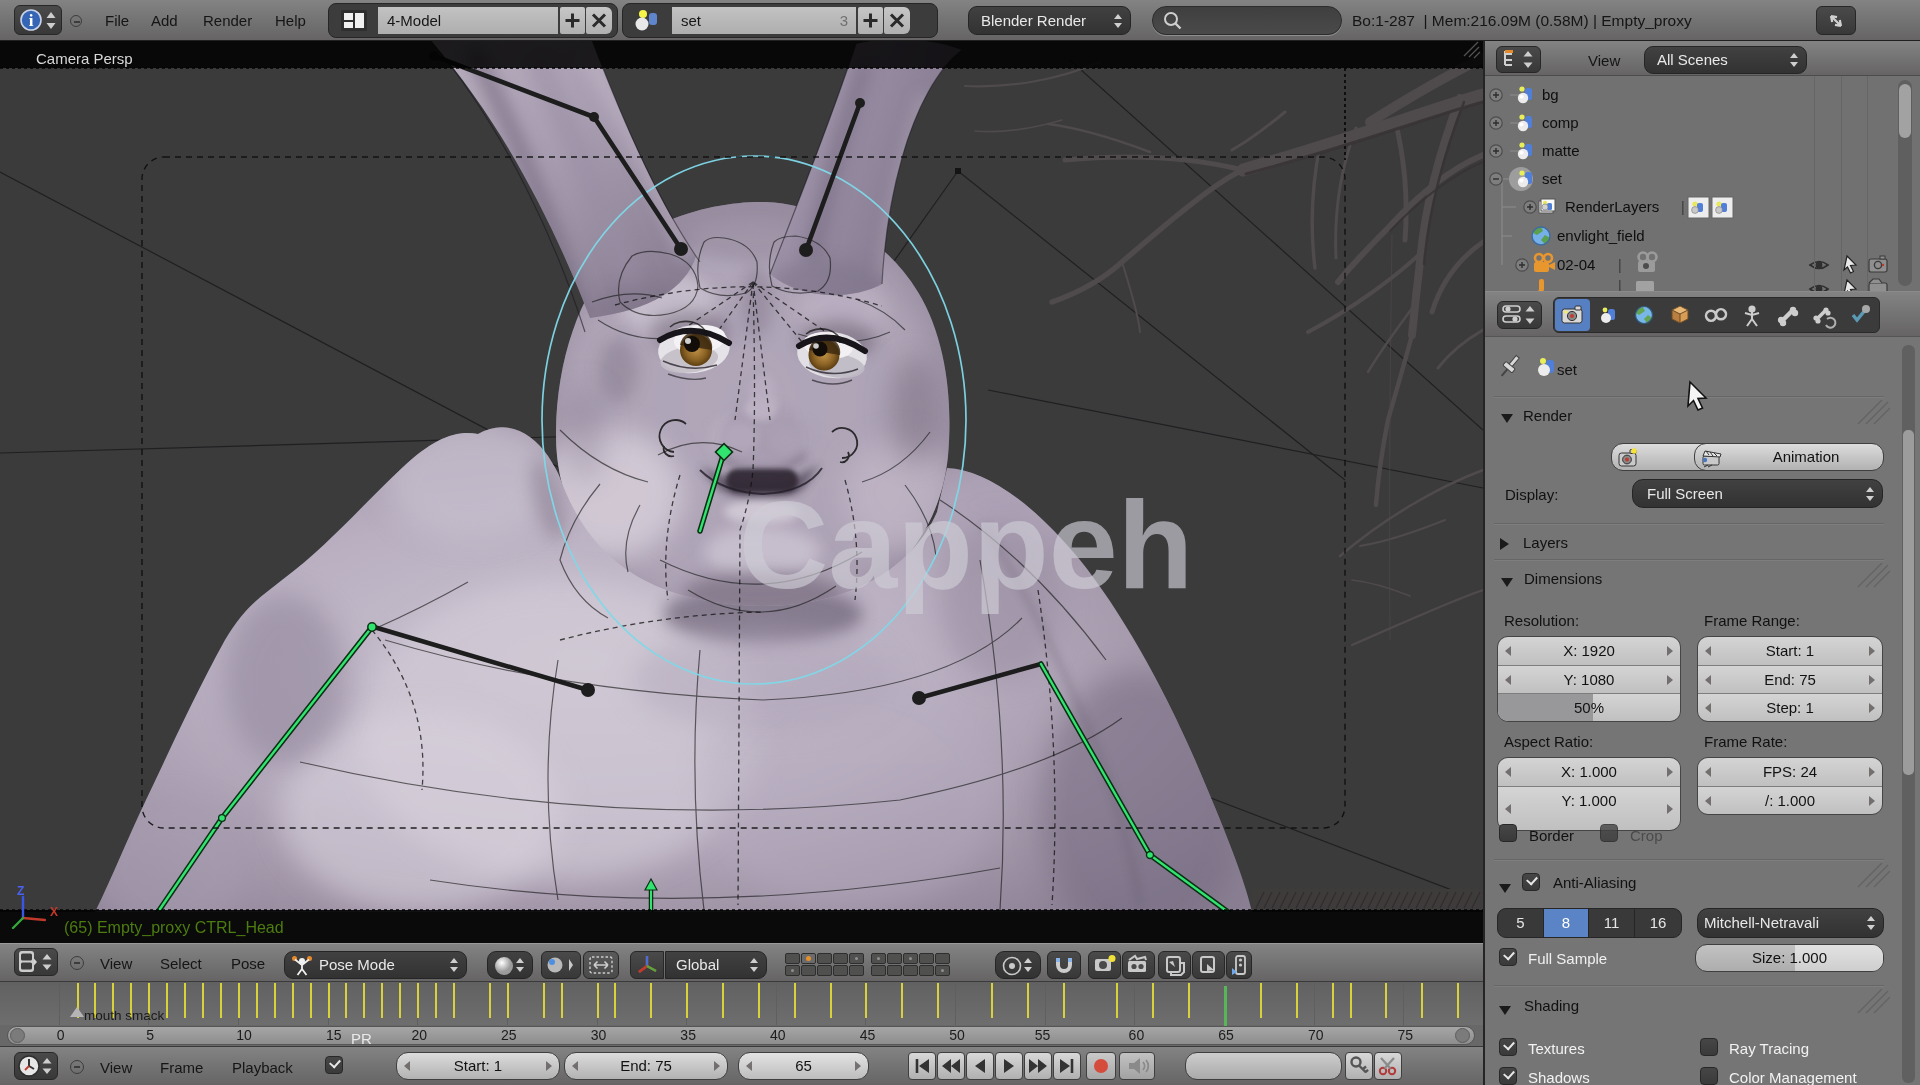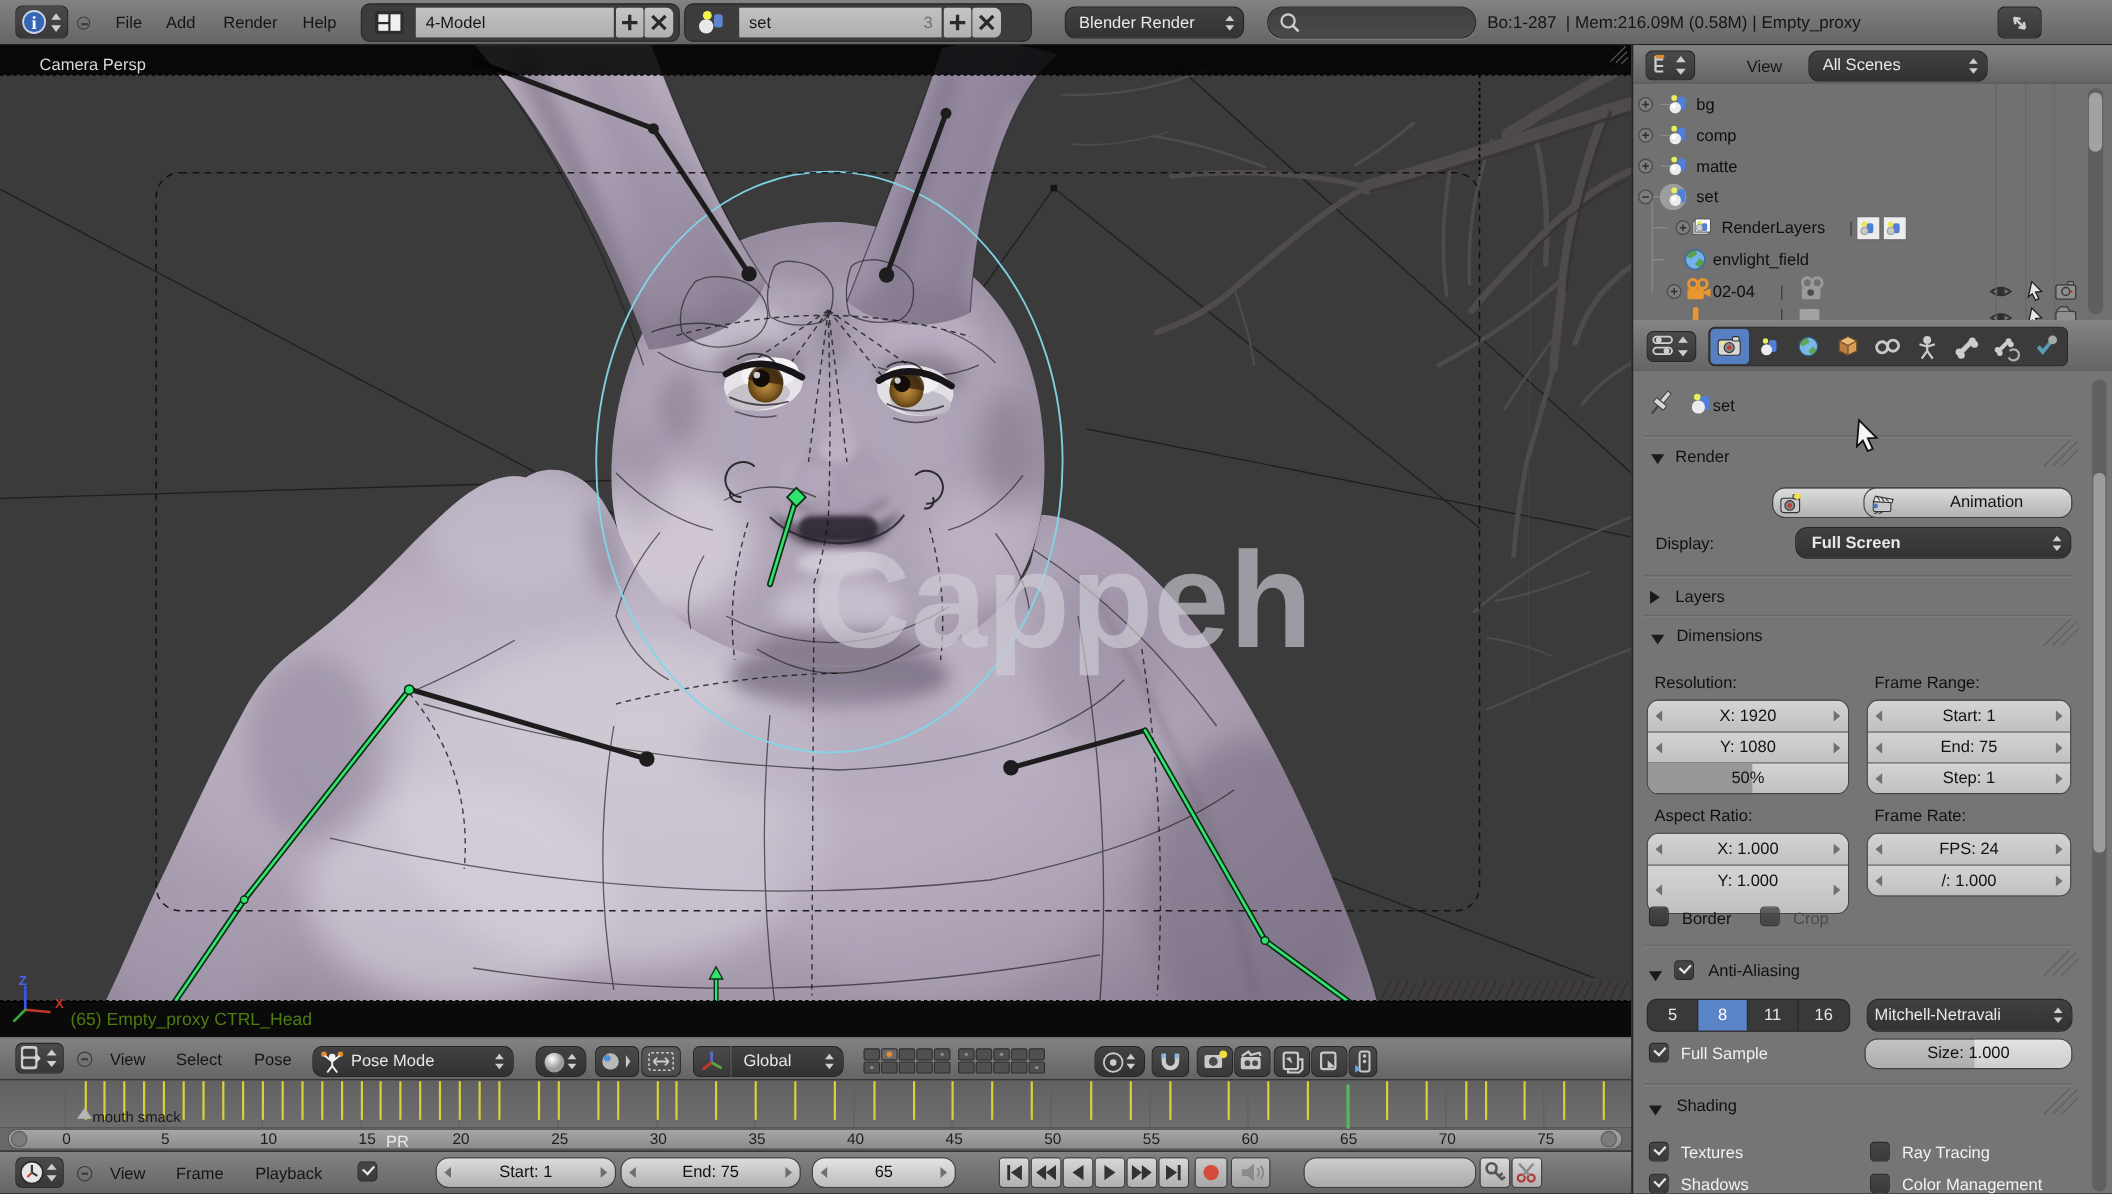--- a/index.html
+++ b/index.html
@@ -599,21 +599,21 @@
       <div class="num" style="left:138.25px;width:24px;text-align:center;">5</div>
       <div class="num" style="left:227.9px;width:24px;text-align:right;">10</div>
       <div class="num" style="left:317.55px;width:24px;text-align:right;">15</div>
       <div class="num" style="left:407.20000000000005px;width:24px;text-align:center;">20</div>
       <div class="num" style="left:496.85px;width:24px;text-align:center;">25</div>
       <div class="num" style="left:586.5px;width:24px;text-align:center;">30</div>
       <div class="num" style="left:676.15px;width:24px;text-align:center;">35</div>
       <div class="num" style="left:765.8000000000001px;width:24px;text-align:center;">40</div>
       <div class="num" style="left:855.45px;width:24px;text-align:center;">45</div>
       <div class="num" style="left:945.1px;width:24px;text-align:center;">50</div>
-      <div class="num" style="left:1034.75px;width:24px;text-align:center;">55</div>
+      <div class="num" style="left:1034.75px;width:24px;">55</div>
       <div class="num" style="left:1124.3999999999999px;width:24px;text-align:center;">60</div>
       <div class="num" style="left:1214.05px;width:24px;text-align:center;">65</div>
       <div class="num" style="left:1303.6999999999998px;width:24px;text-align:center;">70</div>
       <div class="num" style="left:1393.35px;width:24px;text-align:center;">75</div>
     </div>
   <div id="ticks">
       <div style="position:absolute;top:982px;left:59px;width:1px;height:43px;background:#5f5f5f;"></div>
       <div style="position:absolute;top:982px;left:148px;width:1px;height:43px;background:#5f5f5f;"></div>
       <div style="position:absolute;top:982px;left:238px;width:1px;height:43px;background:#5f5f5f;"></div>
       <div style="position:absolute;top:982px;left:328px;width:1px;height:43px;background:#5f5f5f;"></div>
@@ -984,21 +984,21 @@
       <svg width="24" height="24" viewBox="0 0 24 24" style="position:absolute;left:5px;top:2px;">
           <rect x="3" y="10" width="16" height="9" rx="1.5" fill="#c9c9c9" stroke="#333" stroke-width="1"></rect>
           <path d="M3 10l2-5 16 3-1 3z" fill="#e8e8e8" stroke="#333" stroke-width="1"></path>
           <path d="M6 5l3 4M10 6l3 4M14 7l3 3" stroke="#333" stroke-width="1"></path>
           <path d="M4 21l4-2M8 21l4-2" stroke="#333" stroke-width="1"></path>
           <circle cx="5" cy="14" r="2.2" fill="#4a78c0"></circle>
         </svg>
       <div style="position:absolute;left:34px;right:0;text-align:center;line-height:26px;">Animation</div>
     </div>
     <div class="slbl" style="left:1505px;top:486px;">Display:</div>
-    <div class="dpill" style="left:1632px;top:479px;width:251px;height:29px;line-height:27px;border-radius:11px;font-weight:bold;"><span style="margin-left:14px;">Full Screen</span><span class="updn"></span></div>
+    <div class="dpill" style="left:1632px;top:479px;width:251px;height:29px;line-height:27px;border-radius:11px;"><span style="margin-left:14px;">Full Screen</span><span class="updn"></span></div>
     <div class="hr" style="top:523px;"></div>
     <div class="abs" style="left:1500px;top:536px;"><span class="tri-r"></span></div>
     <div class="slbl" style="left:1523px;top:534px;">Layers</div>
     <div class="hr" style="top:559px;"></div>
     <div class="abs" style="left:1501px;top:573px;"><span class="tri-d"></span></div>
     <div class="slbl" style="left:1524px;top:570px;">Dimensions</div>
     <div class="slbl" style="left:1504px;top:612px;">Resolution:</div>
     <div class="slbl" style="left:1704px;top:612px;">Frame Range:</div>
     <div id="resgroup">
         <div class="abs" style="left:1497px;top:636px;width:184px;border:1px solid #454545;border-radius:11px;overflow:hidden;">

